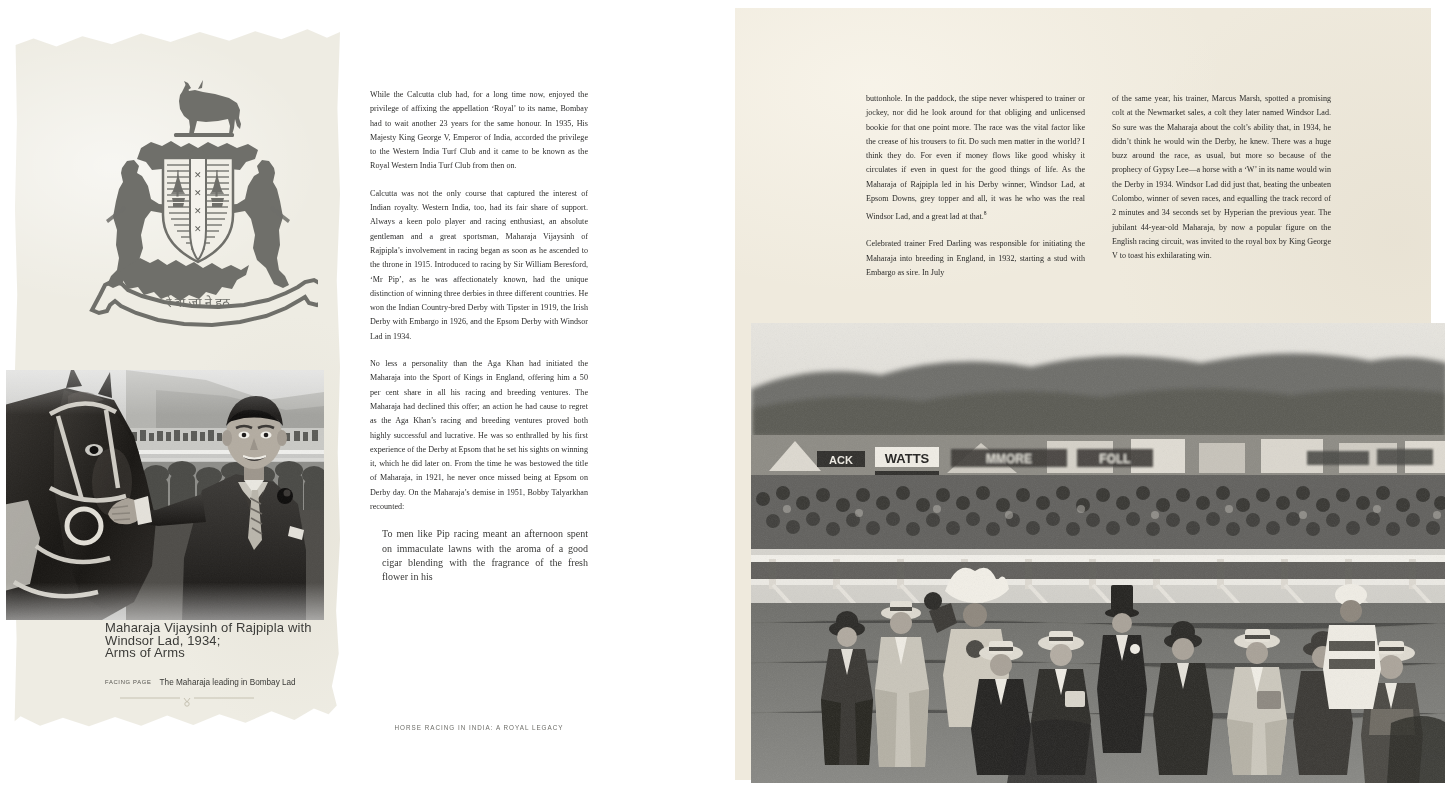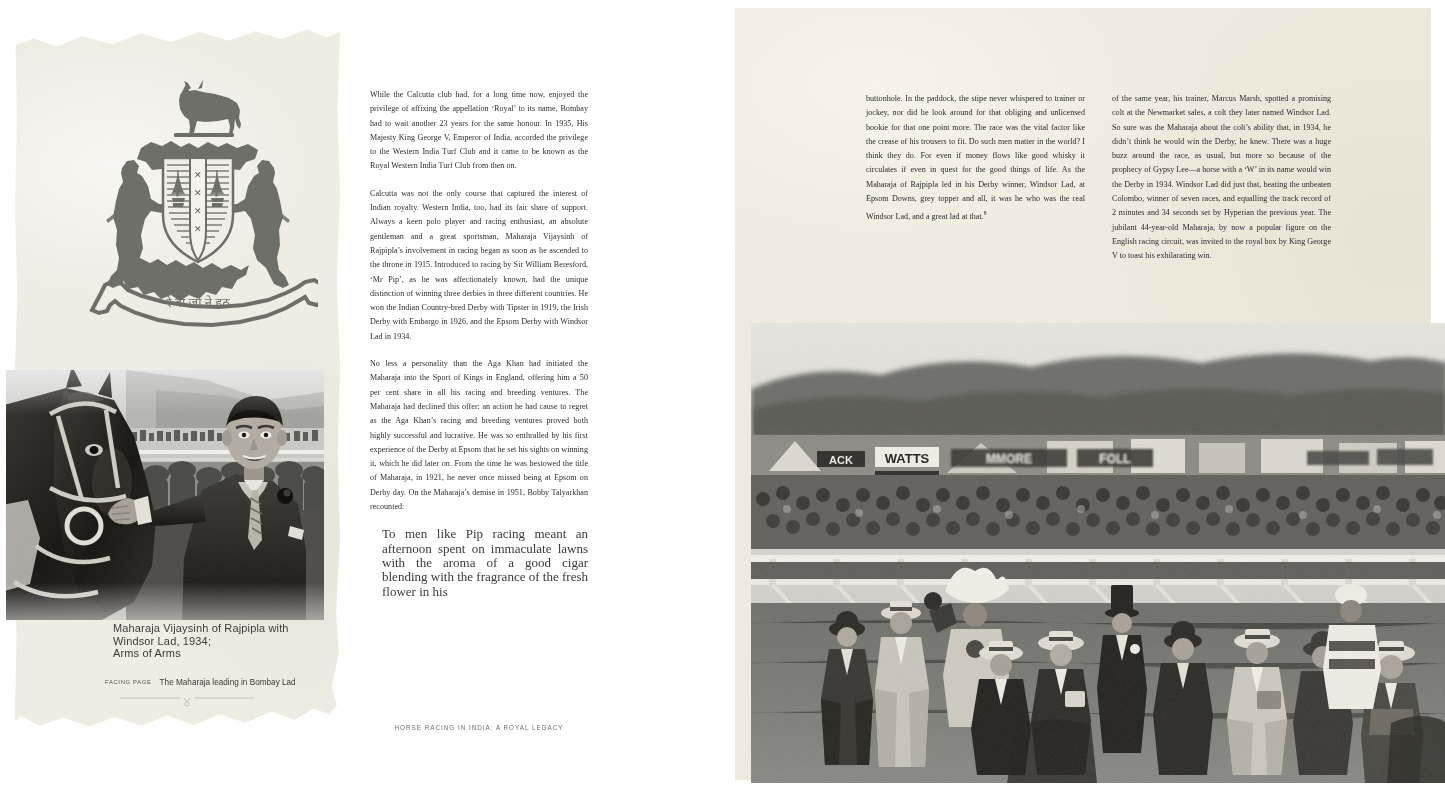--- a/index.html
+++ b/index.html
@@ -83,25 +83,24 @@
 
   
   #left-caption-block {
     position: absolute;
     left: 105px;
     top: 622px;
     width: 215px;
   }
   .cap-line {
     font-family: "Liberation Sans", sans-serif;
-    font-size: 11px;
+    font-size: 13px;
     letter-spacing: 0.15px;
     color: #3b3b38;
     line-height: 12.5px;
-    margin-left: 8px;
   }
   .cap-facing {
     margin-top: 18px;
     font-family: "Liberation Sans", sans-serif;
     font-size: 8.2px;
     color: #3b3b38;
   }
   .cap-facing .lbl {
     font-size: 5.8px;
     letter-spacing: 0.7px;
@@ -132,21 +131,21 @@
     font-family: "Liberation Serif", serif;
     font-size: 8.1px;
     line-height: 14.3px;
     color: #2d2d2c;
     text-align: justify;
     margin: 0 0 13px 0;
     letter-spacing: 0.02px;
   }
   .quote-p {
     font-family: "Liberation Serif", serif;
-    font-size: 13px;
+    font-size: 10px;
     line-height: 14.3px;
     color: #3a3a38;
     text-align: justify;
     margin: 6px 0 0 12px;
     width: 206px;
   }
   #left-footer {
     position: absolute;
     left: 370px;
     top: 724px;
@@ -485,20 +484,21 @@
     </div>
 
     <div id="left-footer">HORSE RACING IN INDIA: A ROYAL LEGACY</div>
   </div>
 
   <div id="right-page">
 
     <div id="right-text-wrap">
       <div class="r-col">
         <p class="r-p"><span>buttonhole. In the paddock, the stipe never whispered to trainer or jockey, nor did he look around for that obliging and unlicensed bookie for that one point more. The race was the vital factor like the crease of his trousers to fit. Do such men matter in the world? I think they do. For even if money flows like good whisky it circulates if even in quest for the good things of life. As the Maharaja of Rajpipla led in his Derby winner, Windsor Lad, at Epsom Downs, grey topper and all, it was he who was the real Windsor Lad, and a great lad at that.</span><span class="sup">8</span></p>
+        <p class="r-p last">Celebrated trainer Fred Darling was responsible for initiating the Maharaja into breeding in England, in 1932, starting a stud with Embargo as sire. In July</p>
       </div>
       <div class="r-col">
         <p class="r-p last">of the same year, his trainer, Marcus Marsh, spotted a promising colt at the Newmarket sales, a colt they later named Windsor Lad. So sure was the Maharaja about the colt’s ability that, in 1934, he didn’t think he would win the Derby, he knew. There was a huge buzz around the race, as usual, but more so because of the prophecy of Gypsy Lee—a horse with a ‘W’ in its name would win the Derby in 1934. Windsor Lad did just that, beating the unbeaten Colombo, winner of seven races, and equalling the track record of 2 minutes and 34 seconds set by Hyperian the previous year. The jubilant 44-year-old Maharaja, by now a popular figure on the English racing circuit, was invited to the royal box by King George V to toast his exhilarating win.</p>
       </div>
     </div>
 
     <div id="right-photo">
       <svg viewBox="0 0 696 460" preserveAspectRatio="xMidYMid slice" xmlns="http://www.w3.org/2000/svg">
         <defs>
           <linearGradient id="skyR" x1="0" y1="0" x2="0" y2="1">

